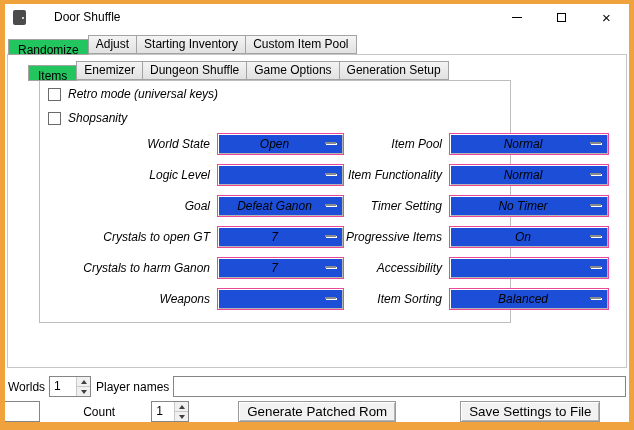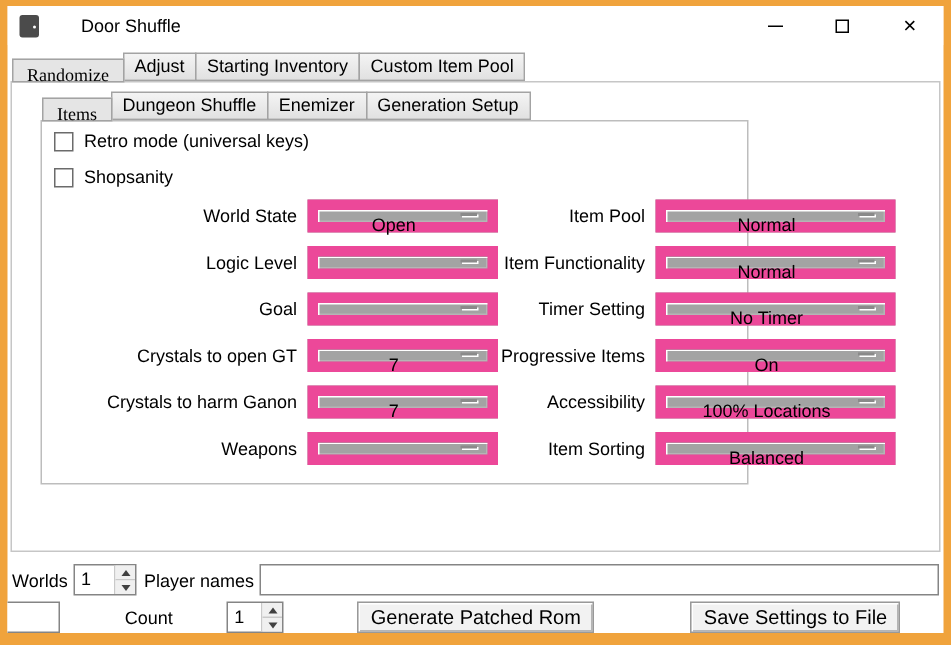--- a/index.html
+++ b/index.html
@@ -55,35 +55,34 @@
   .tab {
     height:19px; line-height:17px;
     padding:0 7px;
     border:1px solid #a3a3a3;
     background:linear-gradient(#f4f4f4,#e1e1e1);
     white-space:nowrap;
   }
   .tab + .tab { margin-left:-1px; }
   .tab.selected {
     height:16px; line-height:20px;
-    background:#e5e5e5;
+    background:#22c55e;
     position:relative; z-index:6;
     margin-bottom:-1px;
     padding:0 9px;
-    font-family:Liberation Serif, serif;
   }
 
   
   .outer-pane {
     position:absolute; left:2px; right:2px; top:50px; height:314px;
     border:1px solid #c6c6c6; background:#ffffff; z-index:1;
   }
   .inner-pane {
-    position:absolute; left:22px; top:76px; width:472px; height:243px;
-    border:1px solid #bdbdbd; background:#ffffff; z-index:2;
+    position:absolute; left:34px; top:76px; width:472px; height:243px;
+    border:1px solid #bdbdbd; background:#ffffff; z-index:2;font-style:italic;
   }
 
   
   .check-row {
     position:absolute; left:8px; height:16px;
     display:flex; align-items:center;
   }
   .checkbox {
     width:13px; height:13px;
     border:1px solid #6b6b6b; background:#ffffff;
@@ -94,22 +93,22 @@
   
   .opt-row { position:absolute; left:0; width:578px; height:22px; }
   .opt-label {
     position:absolute; top:0; height:22px; line-height:22px;
     text-align:right; white-space:nowrap;
   }
   .opt-label.l { left:0; width:170px; }
   .opt-label.r { left:230px; width:172px; }
   .optmenu {
     position:absolute; top:0; height:22px;
-    background:#a3a3a3;
-    border:7px solid #ec4899;
+    background:#1d4ed8;
+    border:1px solid #ec4899;
     box-shadow: inset 1px 1px 0 #ffffff, inset -1px -1px 0 #b5b5b5;
     text-align:center;
   }
   .optmenu.l { left:177px; width:127px; }
   .optmenu.r { left:409px; width:160px; }
   .opt-value {
     display:block; line-height:20px;
     padding:0 18px 0 6px; white-space:nowrap;
   }
   .opt-indicator {
@@ -192,22 +191,23 @@
     <div class="tabs outer-tabs">
       <div class="tab selected">Randomize</div>
       <div class="tab">Adjust</div>
       <div class="tab">Starting Inventory</div>
       <div class="tab">Custom Item Pool</div>
     </div>
     <div class="outer-pane"></div>
 
     <div class="tabs inner-tabs">
       <div class="tab selected">Items</div>
+      <div class="tab">Enemizer</div>
       <div class="tab">Dungeon Shuffle</div>
-      <div class="tab">Enemizer</div>
+      <div class="tab">Game Options</div>
       <div class="tab">Generation Setup</div>
     </div>
 
     <div class="inner-pane">
 
       <div class="check-row" style="top:5px">
         <span class="checkbox"></span>
         <span class="check-label">Retro mode (universal keys)</span>
       </div>
       <div class="check-row" style="top:29px">
@@ -236,20 +236,21 @@
         <div class="opt-label r">Item Functionality</div>
         <div class="optmenu r">
           <span class="opt-value">Normal</span>
           <span class="opt-indicator"></span>
         </div>
       </div>
 
       <div class="opt-row" style="top:114px">
         <div class="opt-label l">Goal</div>
         <div class="optmenu l">
+          <span class="opt-value">Defeat Ganon</span>
           <span class="opt-indicator"></span>
         </div>
         <div class="opt-label r">Timer Setting</div>
         <div class="optmenu r">
           <span class="opt-value">No Timer</span>
           <span class="opt-indicator"></span>
         </div>
       </div>
 
       <div class="opt-row" style="top:145px">
@@ -266,21 +267,20 @@
       </div>
 
       <div class="opt-row" style="top:176px">
         <div class="opt-label l">Crystals to harm Ganon</div>
         <div class="optmenu l">
           <span class="opt-value">7</span>
           <span class="opt-indicator"></span>
         </div>
         <div class="opt-label r">Accessibility</div>
         <div class="optmenu r">
-          <span class="opt-value">100% Locations</span>
           <span class="opt-indicator"></span>
         </div>
       </div>
 
       <div class="opt-row" style="top:207px">
         <div class="opt-label l">Weapons</div>
         <div class="optmenu l">
           <span class="opt-indicator"></span>
         </div>
         <div class="opt-label r">Item Sorting</div>

